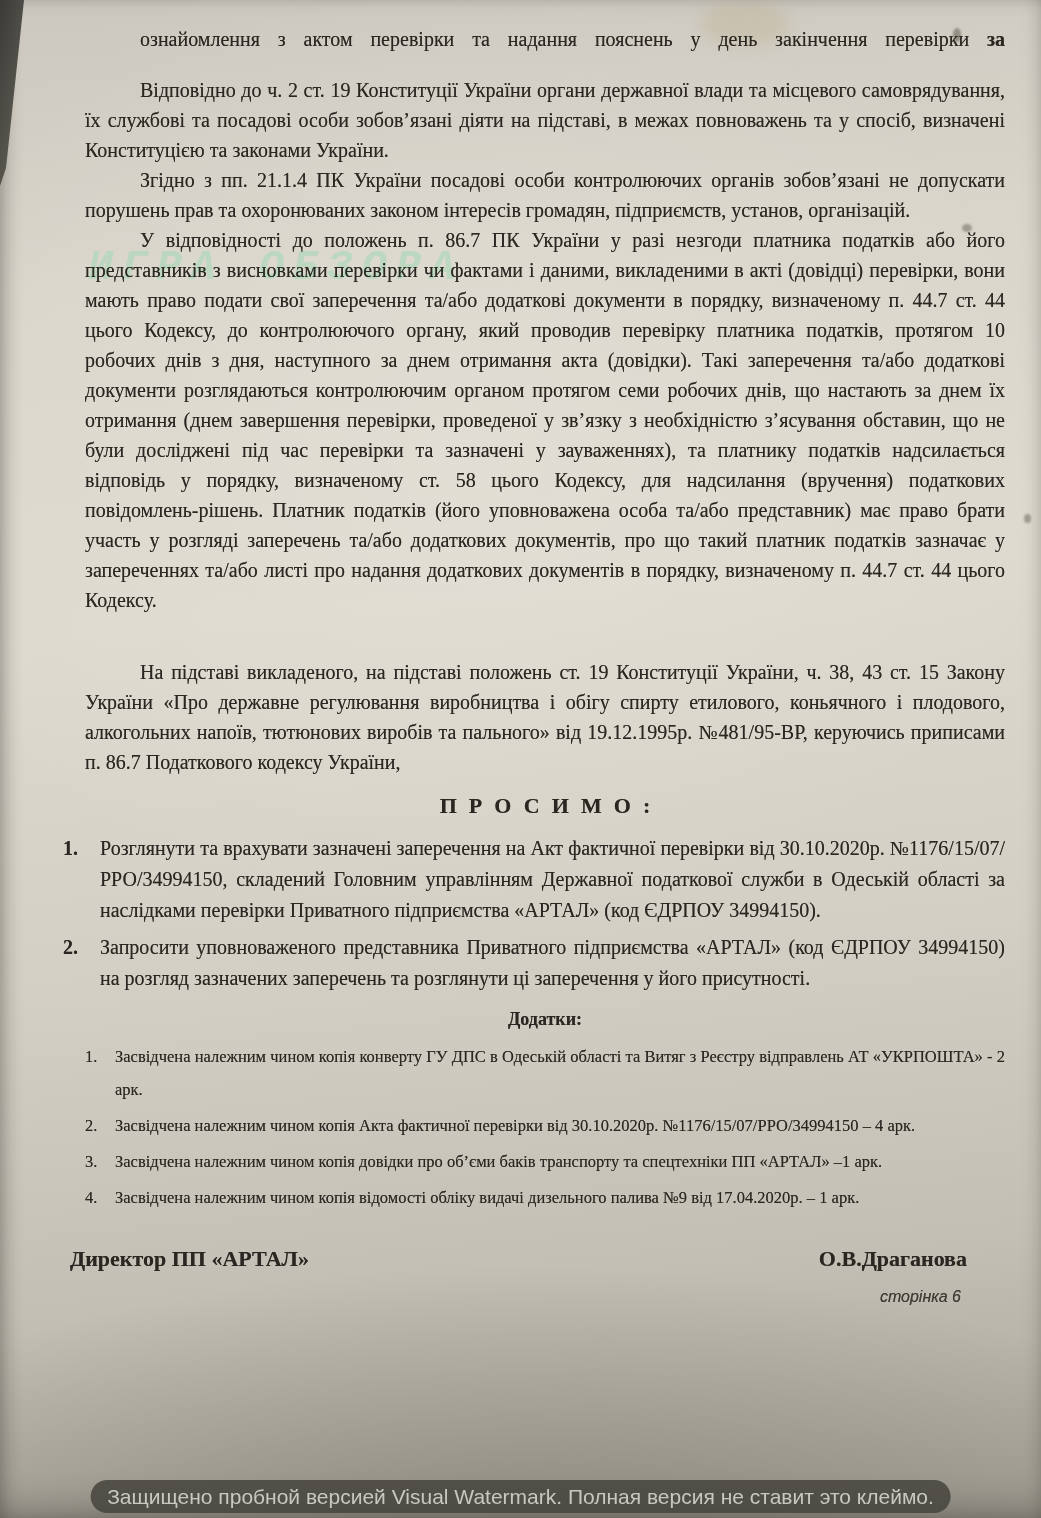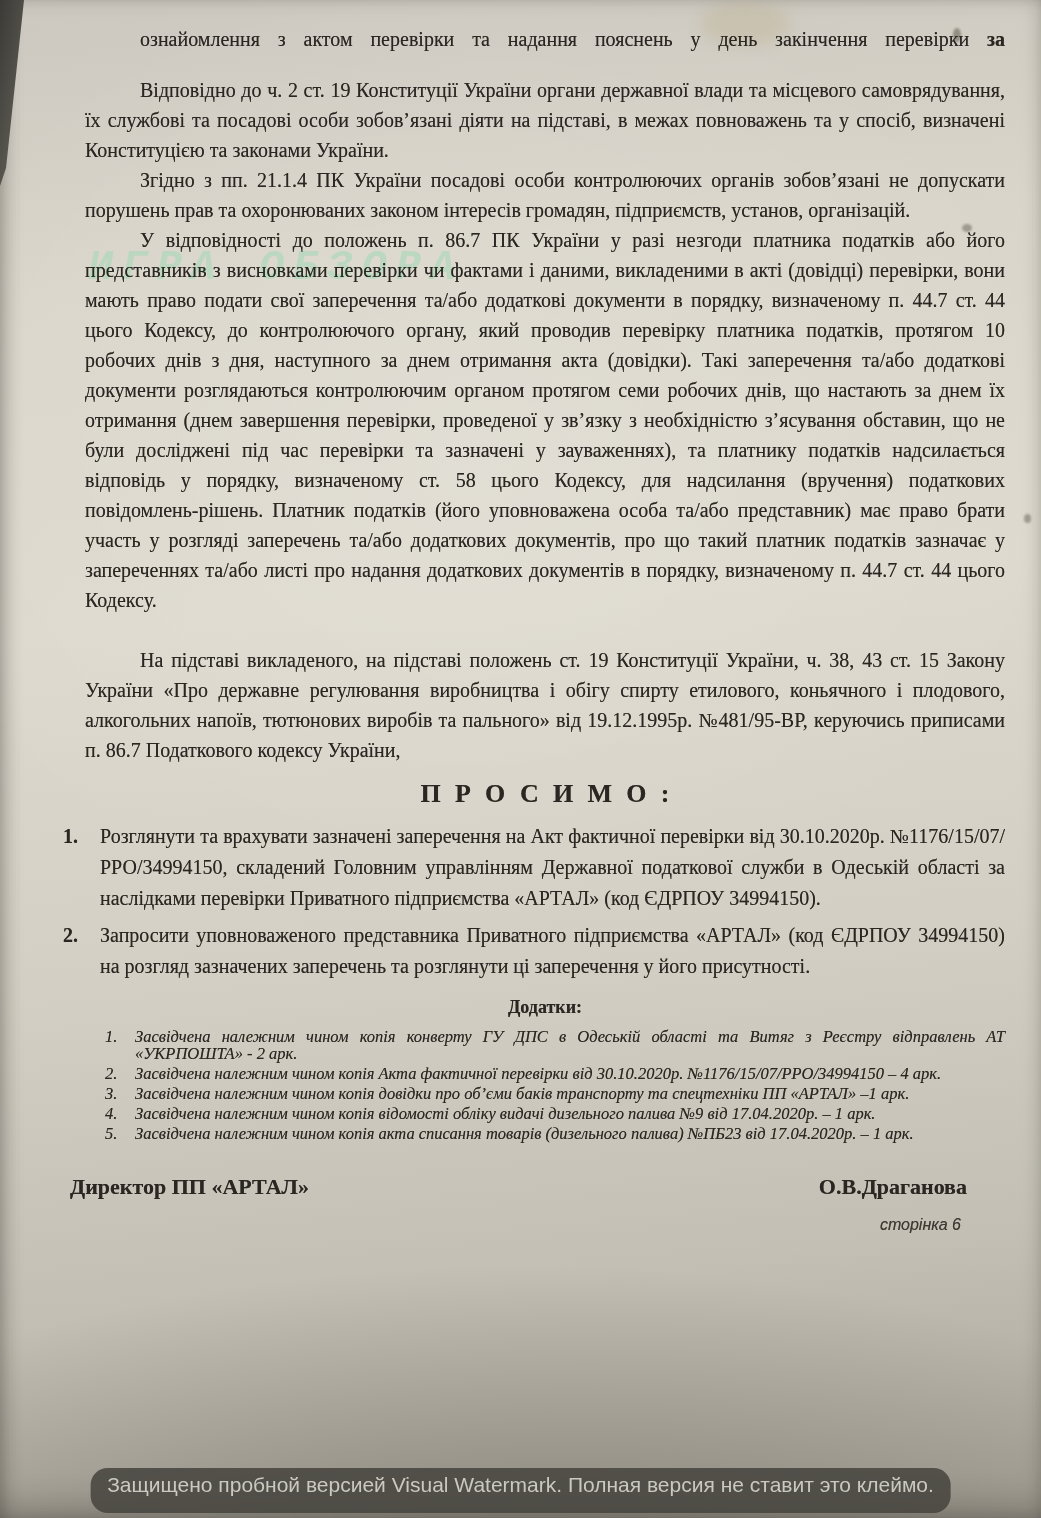--- a/index.html
+++ b/index.html
@@ -49,58 +49,58 @@
     text-shadow:0 0 .5px rgba(42,39,34,.55);
   }
 
   .intro{margin-left:55px;line-height:31px;}
   .intro .l1{text-align:justify;text-align-last:justify;}
   .intro .l2{font-weight:bold;letter-spacing:.2px;}
   .intro b{font-weight:bold;}
 
   .para{margin:0;text-align:justify;text-indent:55px;}
   .para.gap-top{margin-top:20px;}
-  .para.gap-top-lg{margin-top:30px;}
+  .para.gap-top-lg{margin-top:42px;}
 
   .ask-heading{
     margin:14px 0 12px 0;
-    text-align:center;font-weight:bold;font-size:26px;
+    text-align:center;font-weight:bold;font-size:22px;
     letter-spacing:.55em;text-indent:.55em;
   }
 
   .requests{margin-left:-22px;}          
   .req{padding-left:37px;text-indent:-37px;text-align:justify;margin-top:6px;line-height:31px;}
   .req:first-child{margin-top:0;}
   .req .num{display:inline-block;width:37px;text-indent:0;font-weight:bold;}
 
   .att-heading{
     margin:10px 0 6px 0;text-align:center;font-weight:bold;font-size:18px;
   }
-  .attachments{margin-left:20px;font-size:16.5px;line-height:17px;font-style:italic;}
+  .attachments{font-size:16.5px;line-height:33px;}
   .att{padding-left:30px;text-indent:-30px;text-align:justify;margin-top:3px;}
   .att .num{display:inline-block;width:30px;text-indent:0;}
 
   .signature-row{
     display:flex;justify-content:space-between;align-items:flex-start;
     margin:30px 0 0 -15px;padding-right:38px;
     font-weight:bold;font-size:22px;
   }
   .page-num{
     text-align:right;margin:8px 44px 0 0;
     font-family:"Liberation Sans","DejaVu Sans",sans-serif;
     font-style:italic;font-size:16px;color:#3d3a34;
   }
 
   .wm-bar{
     position:absolute;z-index:3;bottom:5px;left:50%;transform:translateX(-50%);
     white-space:nowrap;
     background:var(--bar-bg,#484640);opacity:.88;
     color:var(--bar-text,#d2d1c8);
     font-family:"Liberation Sans","DejaVu Sans",sans-serif;
-    font-size:21px;line-height:33px;height:45px;
+    font-size:21px;line-height:33px;height:33px;
     padding:0 17px;border-radius:17px;
   }
 </style>
 </head>
 <body>
 
 <div class="page">
 
   <div class="photo-edge"></div>
   <div class="stain s1"></div>
@@ -143,23 +143,20 @@
       </div>
       <div class="att">
         <span class="num">2.</span><span>Засвідчена належним чином копія Акта фактичної перевірки від 30.10.2020р. №1176/15/07/РРО/34994150 – 4 арк.</span>
       </div>
       <div class="att">
         <span class="num">3.</span><span>Засвідчена належним чином копія довідки про об’єми баків транспорту та спецтехніки ПП «АРТАЛ» –1 арк.</span>
       </div>
       <div class="att">
         <span class="num">4.</span><span>Засвідчена належним чином копія відомості обліку видачі дизельного палива №9 від 17.04.2020р. – 1 арк.</span>
       </div>
-      <div class="att">
-        <span class="num">5.</span><span>Засвідчена належним чином копія акта списання товарів (дизельного палива) №ПБ23 від 17.04.2020р. – 1 арк.</span>
-      </div>
     </div>
 
     <div class="signature-row">
       <span>Директор ПП «АРТАЛ»</span>
       <span>О.В.Драганова</span>
     </div>
 
     <div class="page-num">сторінка 6</div>
   </div>
 

